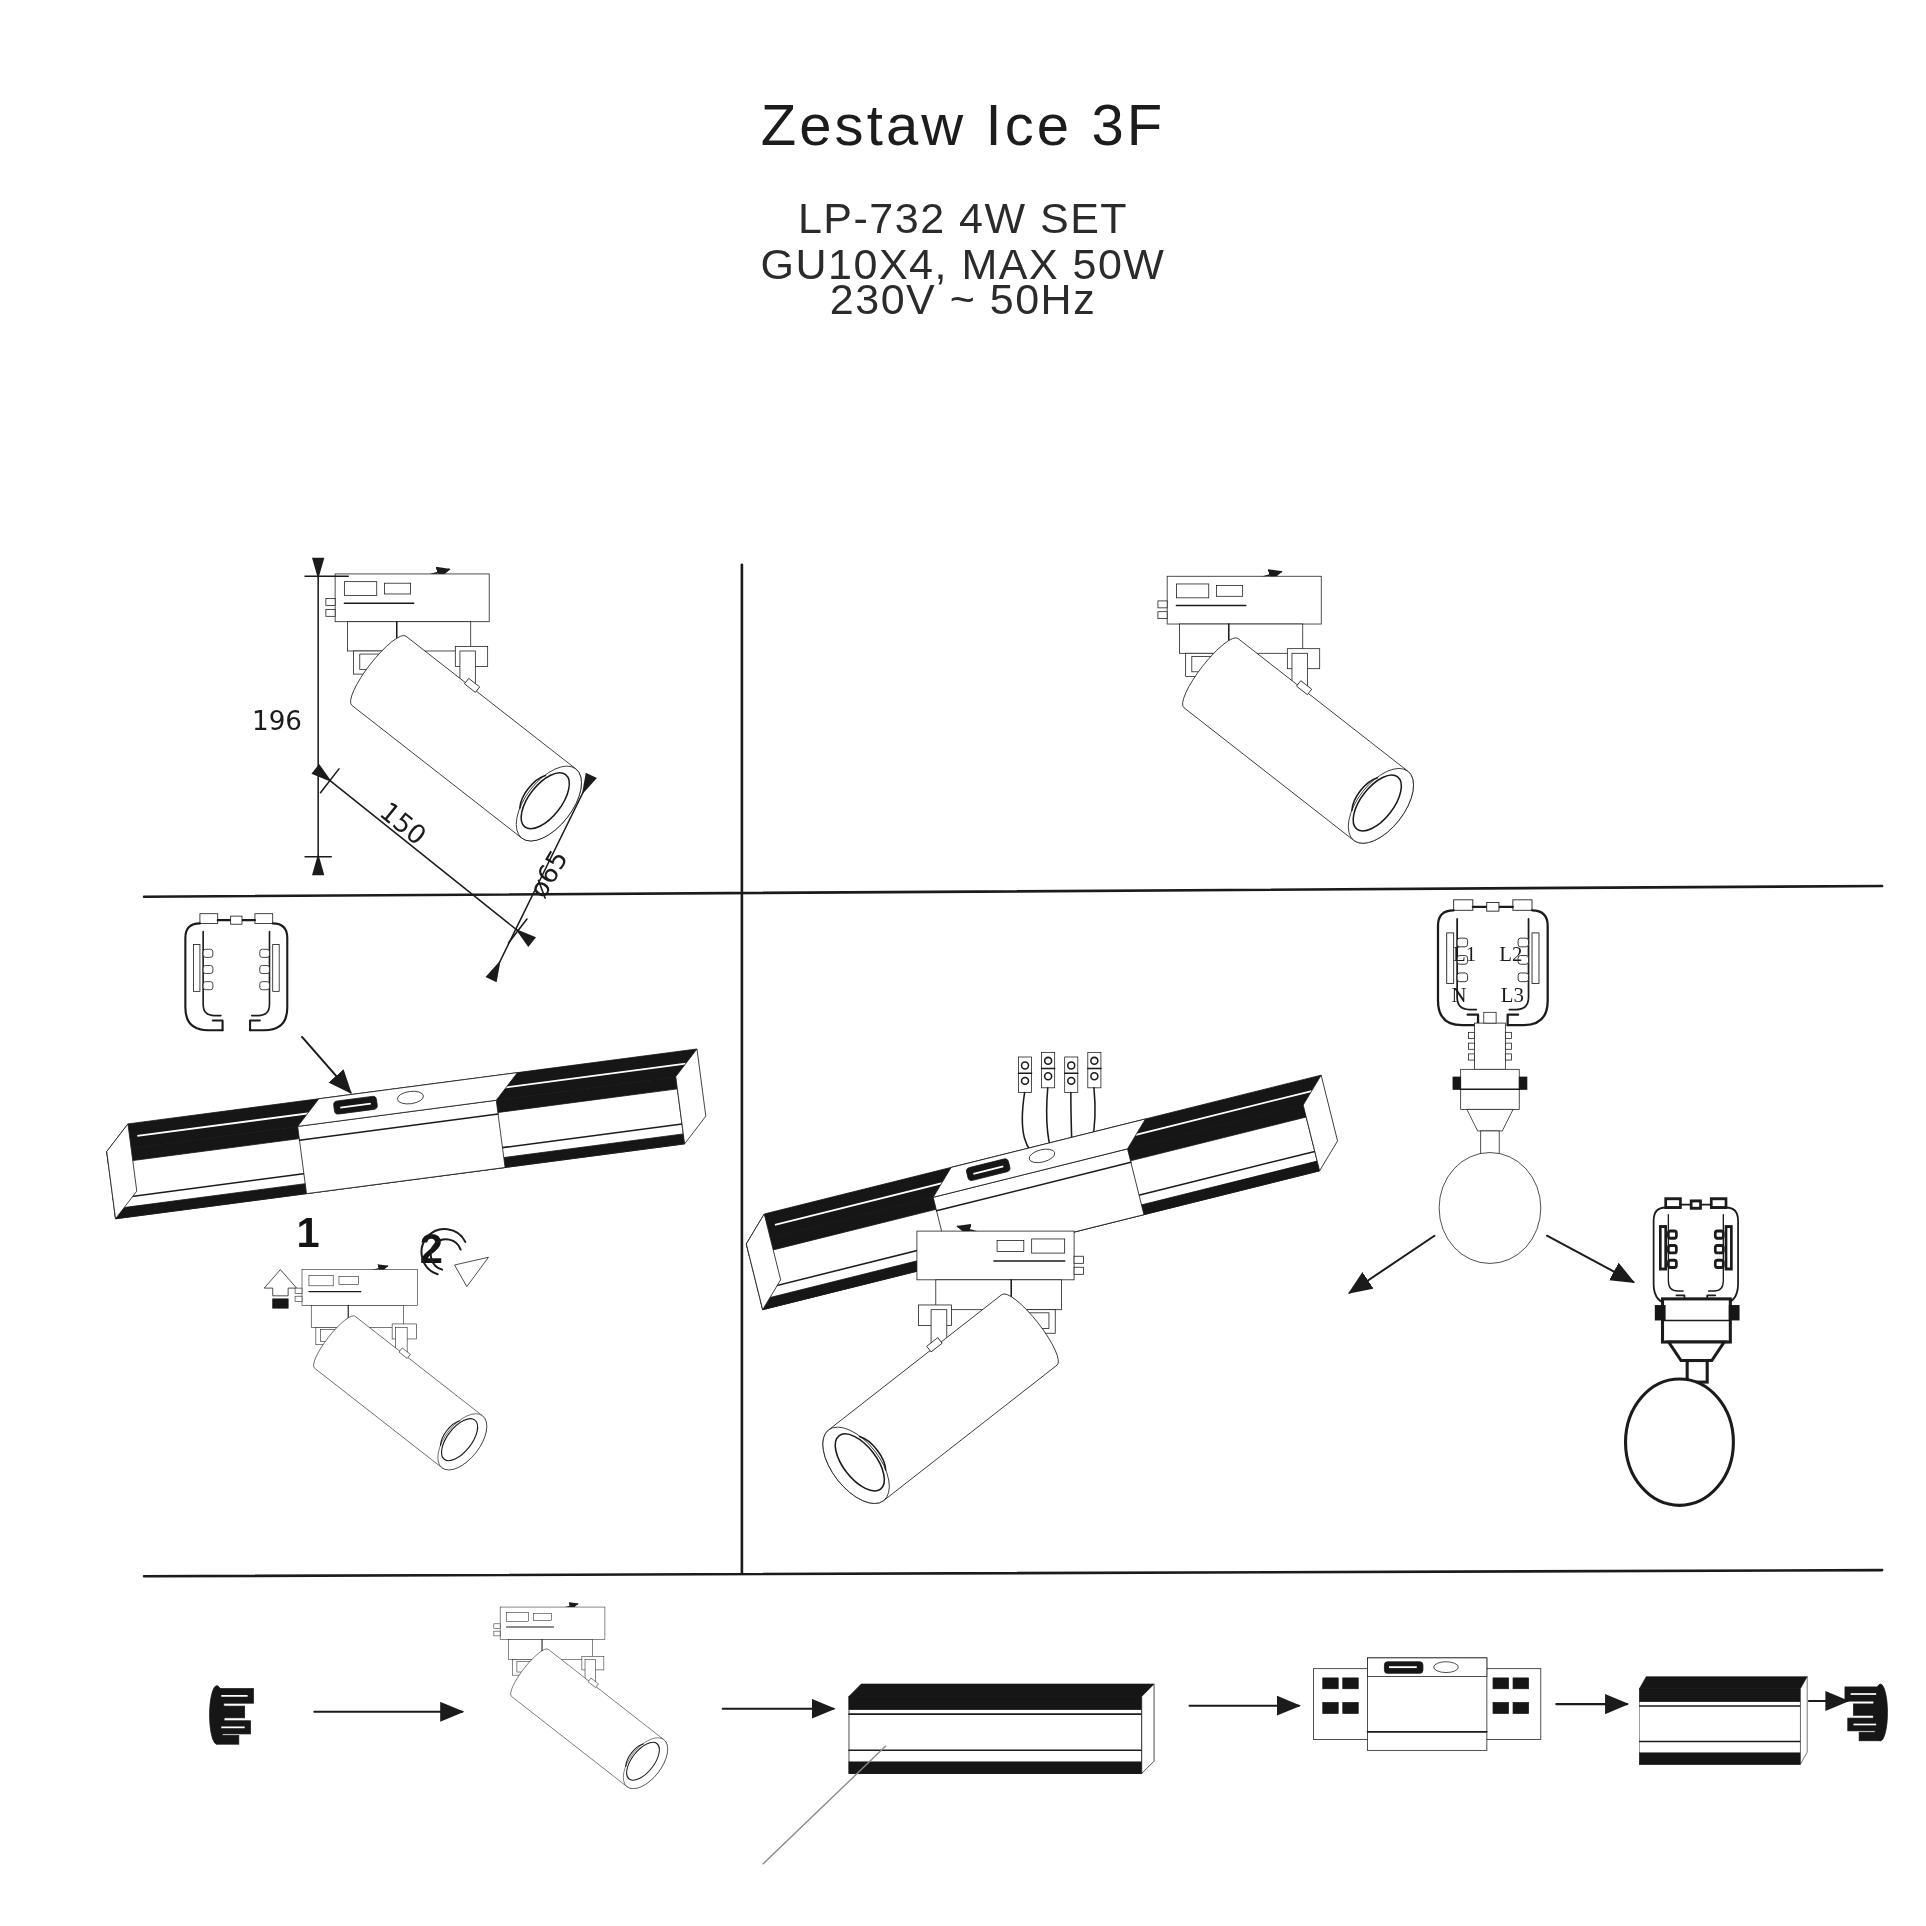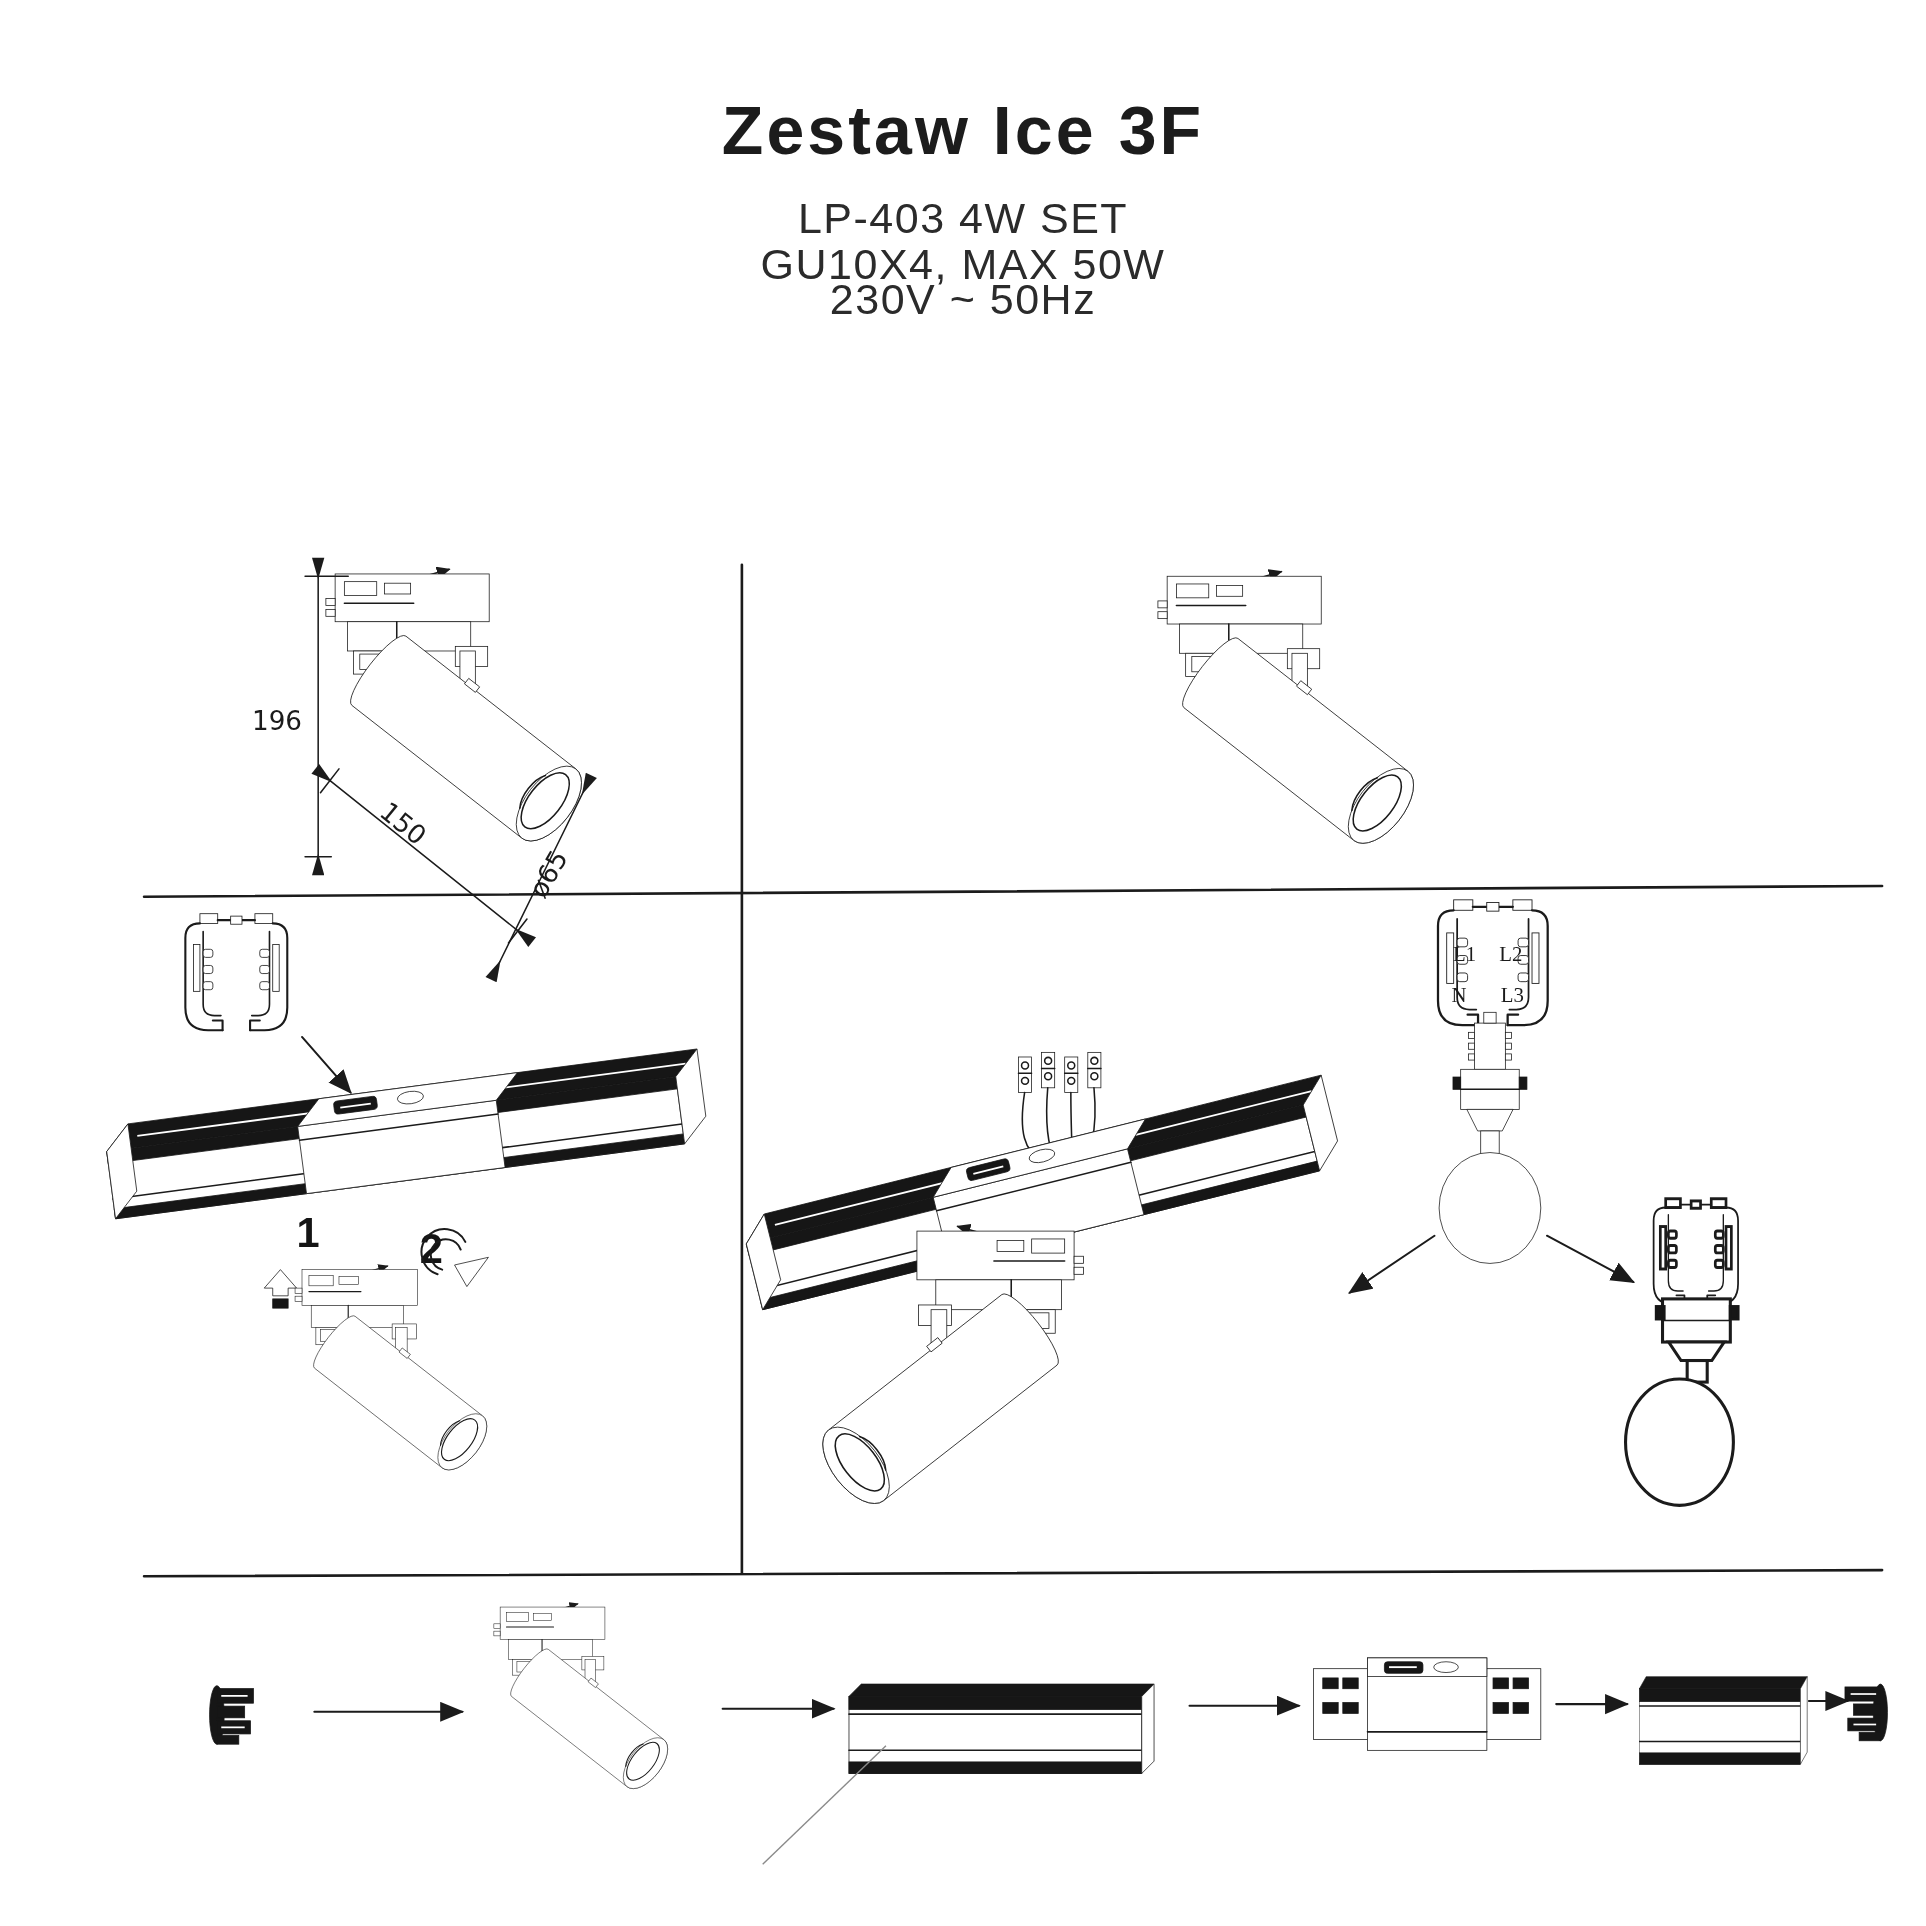--- a/index.html
+++ b/index.html
@@ -1,19 +1,19 @@
 <!DOCTYPE html>
 <html style="font-size:12.3px"><head>
 <meta charset="utf-8">
 <style>
   html,body{margin:0;padding:0;background:#ffffff;}
   #canvas{position:relative;width:1926px;height:1926px;background:#ffffff;overflow:hidden;
           font-family:"Liberation Sans", sans-serif;}
   .hdr{position:absolute;left:0;width:1926px;text-align:center;color:#1c1c1c;}
-  .title{top:91px;font-size:68px;font-weight:bold;letter-spacing:3.1px;}
+  .title{top:91px;font-size:58px;font-weight:normal;letter-spacing:3.1px;}
   .sub{font-weight:400;color:#2b2b2b;letter-spacing:1.5px;font-size:43px;}
   .sub1{top:194px;}
   .sub2{top:240px;}
   .sub3{top:275px;}
   svg{position:absolute;left:0;top:0;}
   svg *{vector-effect:none;}
   .ln{stroke:#1b1b1b;fill:none;stroke-width:2.6;stroke-linejoin:round;stroke-linecap:round;}
   .wf{fill:#ffffff;stroke:#1b1b1b;}
   .bf{fill:#161616;stroke:#161616;}
   .wl{stroke:#ffffff;stroke-width:2.4;fill:none;}
@@ -23,21 +23,21 @@
   .dimtxt{font-family:"DejaVu Sans", sans-serif;font-size:34px;fill:#1b1b1b;stroke:none;}
   .steptxt{font-family:"Liberation Sans", sans-serif;font-size:54px;font-weight:bold;fill:#141414;stroke:none;}
   .wiretxt{font-family:"Liberation Serif", serif;font-size:27px;fill:#1b1b1b;stroke:none;}
 </style>
 </head>
 <body>
 
 <div id="canvas">
 
   <div class="hdr title">Zestaw Ice 3F</div>
-  <div class="hdr sub sub1">LP-403 4W SET</div>
+  <div class="hdr sub sub1">LP-732 4W SET</div>
   <div class="hdr sub sub2">GU10X4, MAX 50W</div>
   <div class="hdr sub sub3">230V ~ 50Hz</div>
 
   <svg width="1926" height="1926" viewBox="0 0 2500 2500">
     <defs>
       <marker id="fa" markerWidth="14" markerHeight="12" refX="11" refY="5" orient="auto">
         <path d="M0,0 L12,5 L0,10 Z" fill="#1b1b1b"></path>
       </marker>
       <marker id="fas" markerWidth="10" markerHeight="9" refX="8" refY="4" orient="auto">
         <path d="M0,0 L9,4 L0,8 Z" fill="#1b1b1b"></path>

